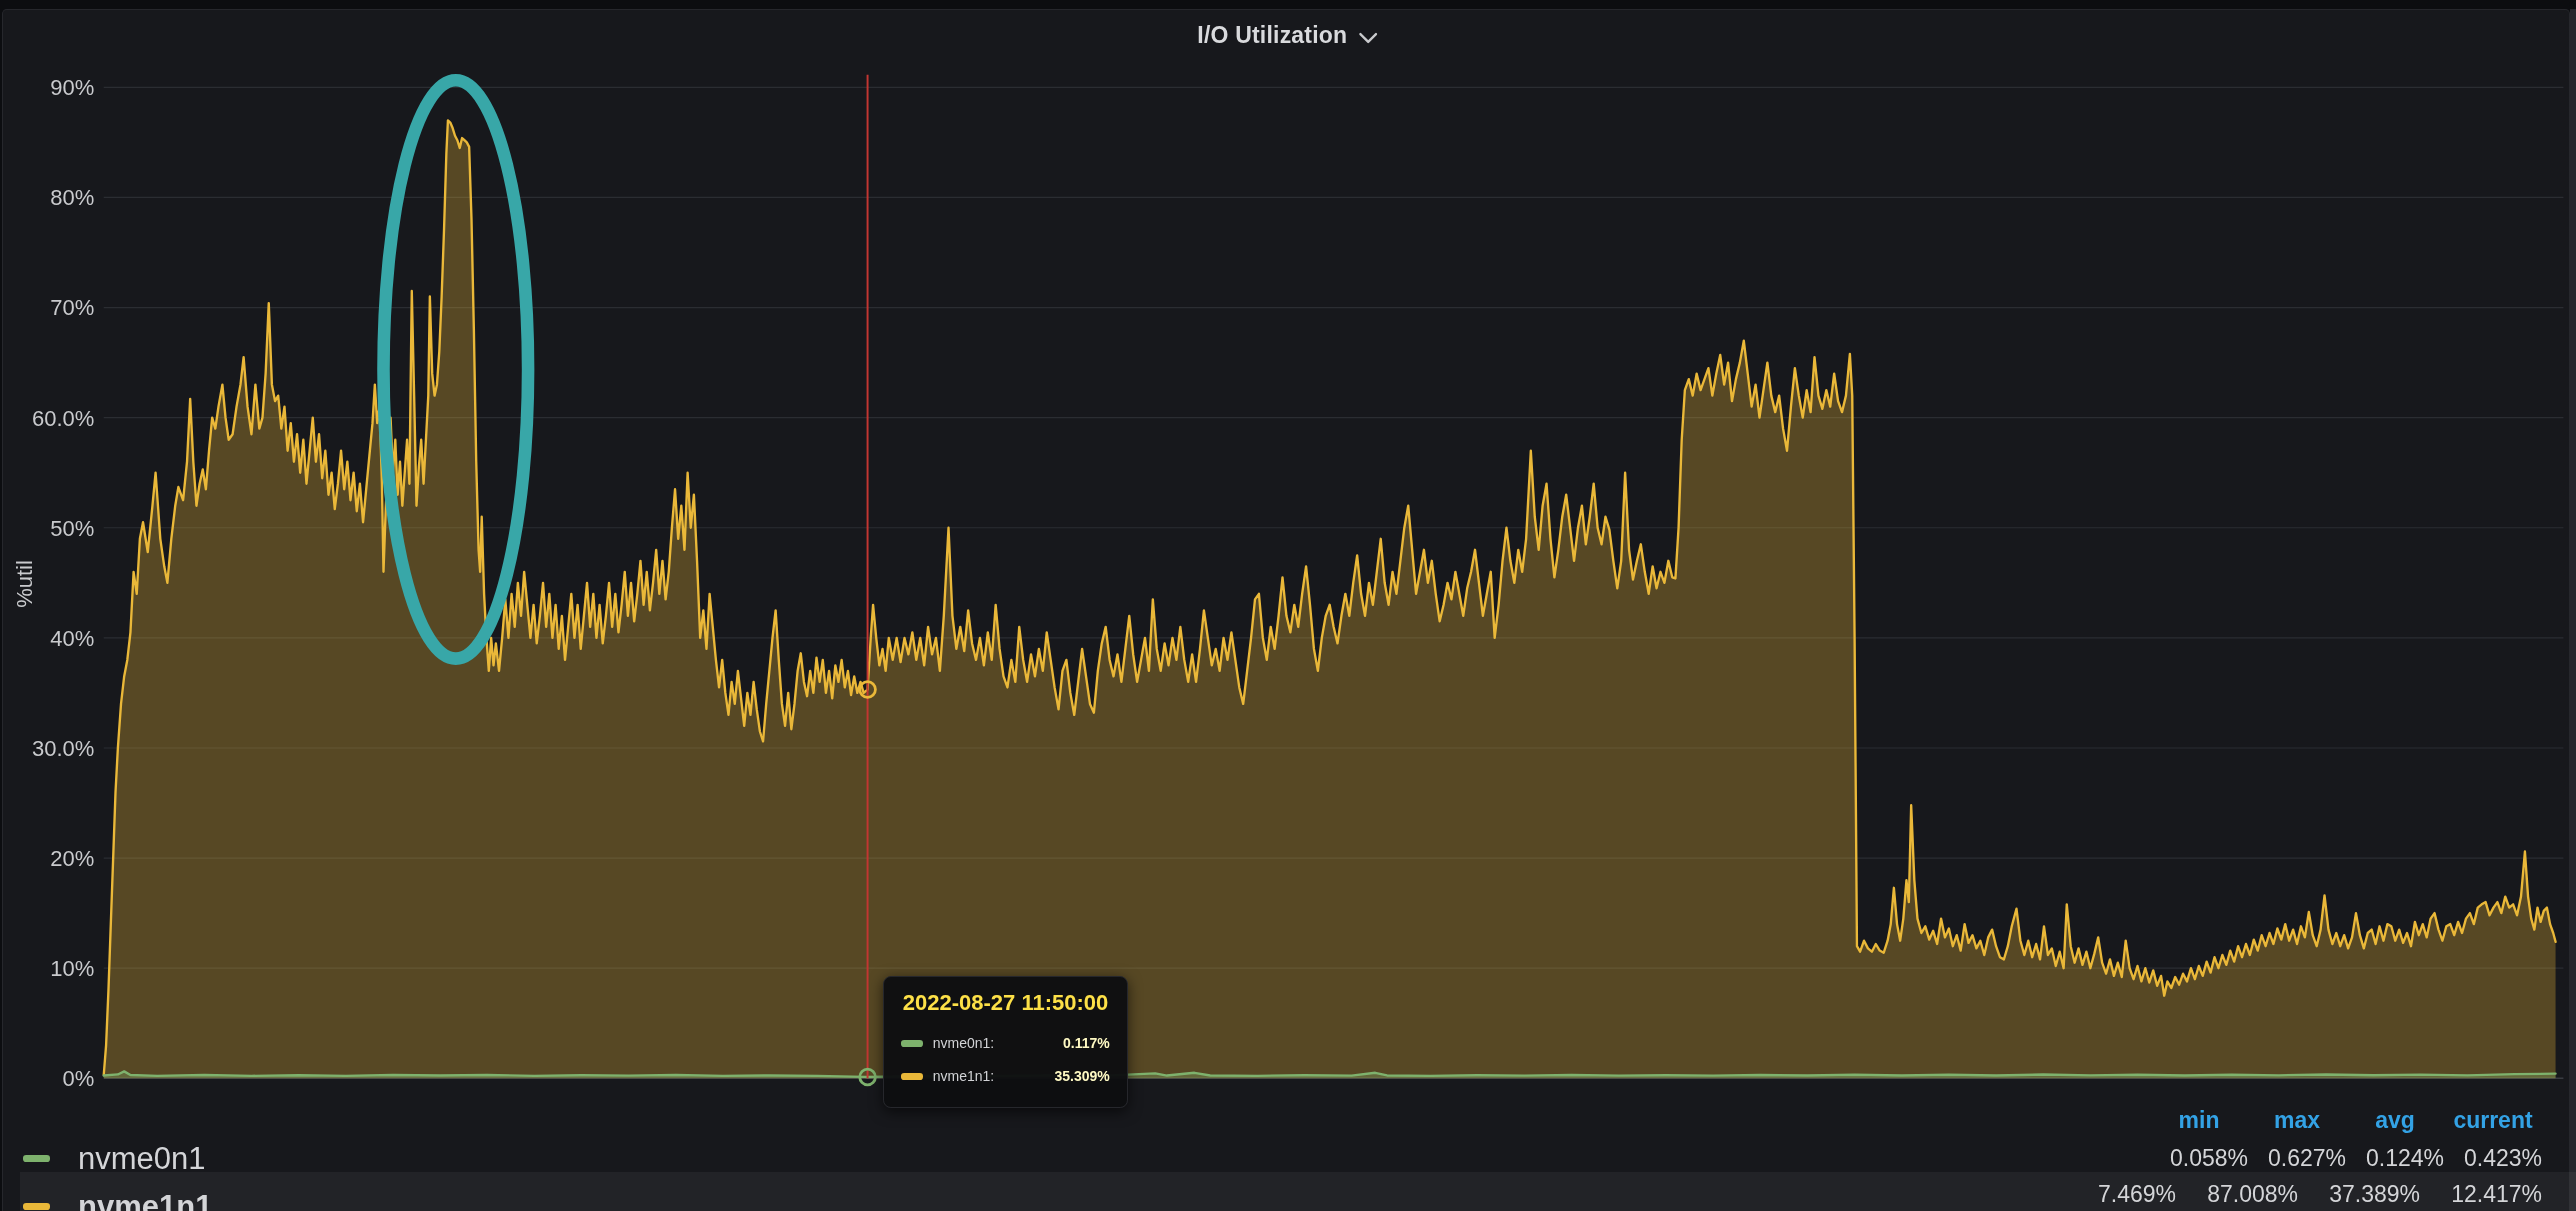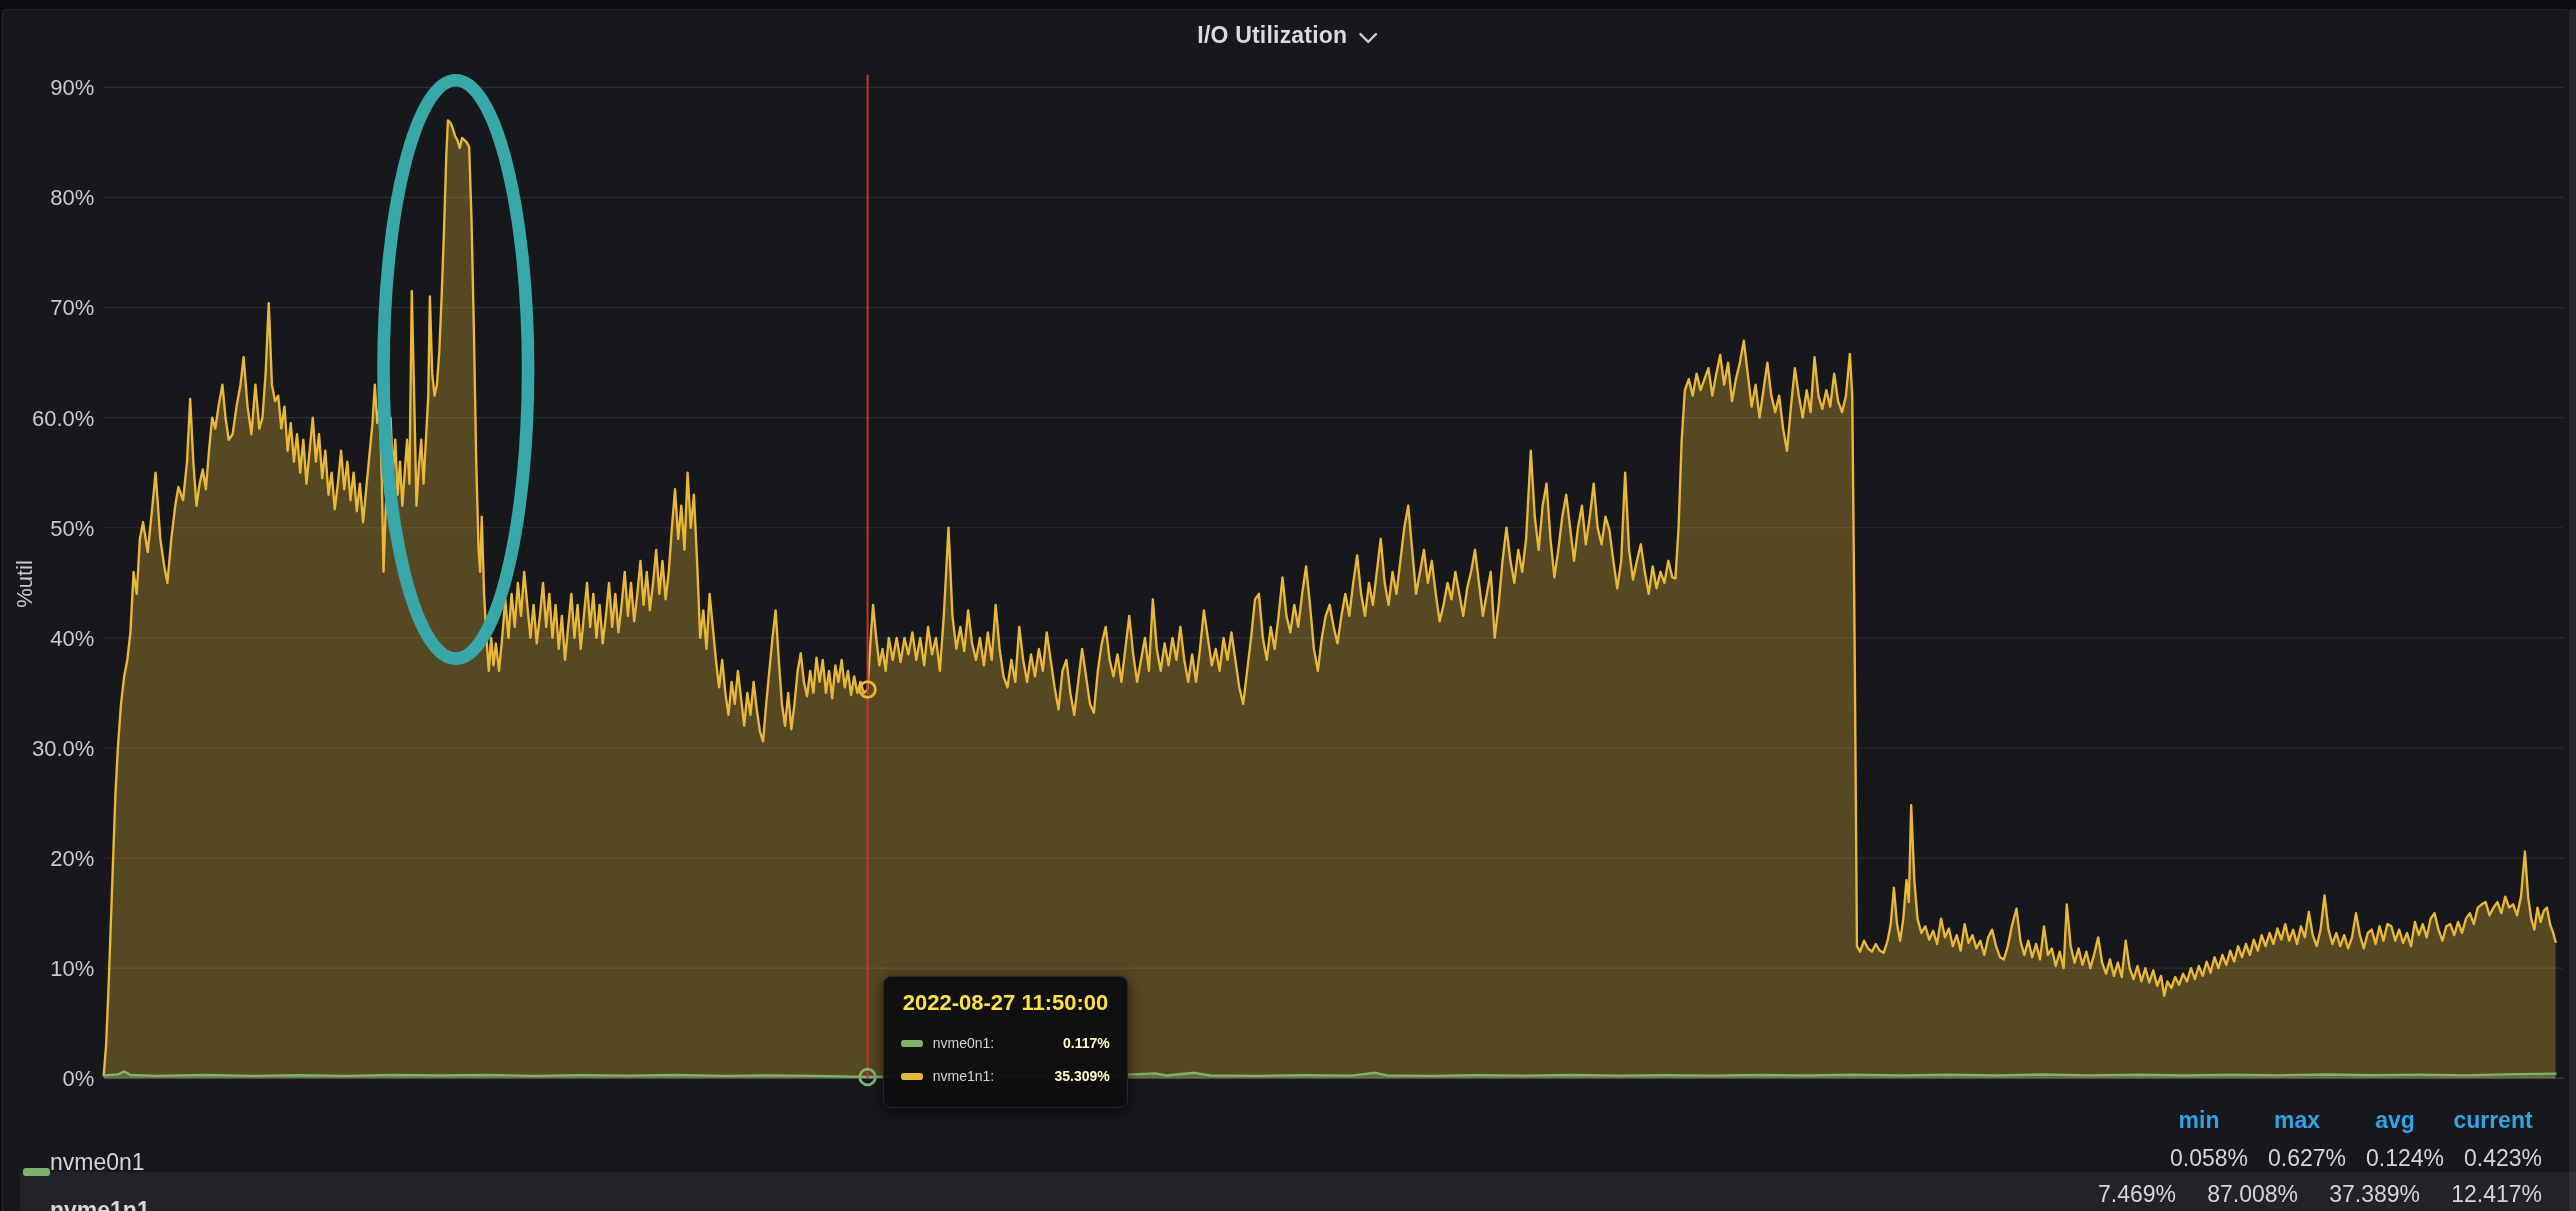--- a/index.html
+++ b/index.html
@@ -17,22 +17,22 @@
   svg.chart{position:absolute;left:0;top:0;}
   .tooltip{position:absolute;left:883px;top:976px;width:245px;box-sizing:border-box;
     background:rgba(13,14,17,.97);border:0.8px solid #26272c;border-radius:7.9px;
     padding:12.6px 17.3px 14px 17.3px;box-shadow:0 3.1px 14px rgba(0,0,0,.6);z-index:5;}
   .tt-date{color:#fde047;font-size:22px;font-weight:700;text-align:center;margin-bottom:11px;}
   .tt-row{display:flex;align-items:center;gap:9.4px;height:33px;font-size:14px;color:#d2d3d6;}
   .swatch{width:22px;height:7px;border-radius:3.1px;flex:0 0 auto;}
   .tt-val{margin-left:auto;font-weight:700;color:#fef9c3;}
   .legend-highlight{position:absolute;left:20.4px;top:1172px;right:0;height:39px;
     background:rgba(255,255,255,.05);}
-  .series-label{position:absolute;left:23px;height:35px;display:flex;align-items:flex-end;
-    gap:0;font-size:23px;color:#d4d5d8;cursor:pointer;}
+  .series-label{position:absolute;left:23px;height:35px;display:flex;align-items:center;
+    gap:28px;font-size:31px;color:#d4d5d8;cursor:pointer;}
   .series-label .swatch{width:27px;height:7.9px;}
   .legend-grid{position:absolute;right:34px;display:grid;
     grid-template-columns:repeat(4,98px);font-size:23px;text-align:right;height:35px;
     align-items:center;}
   .legend-grid.header{color:#33a2e5;font-weight:700;text-align:center;}
   .legend-grid.vals{color:#d4d5d8;}
 </style>
 </head>
 <body>
 

